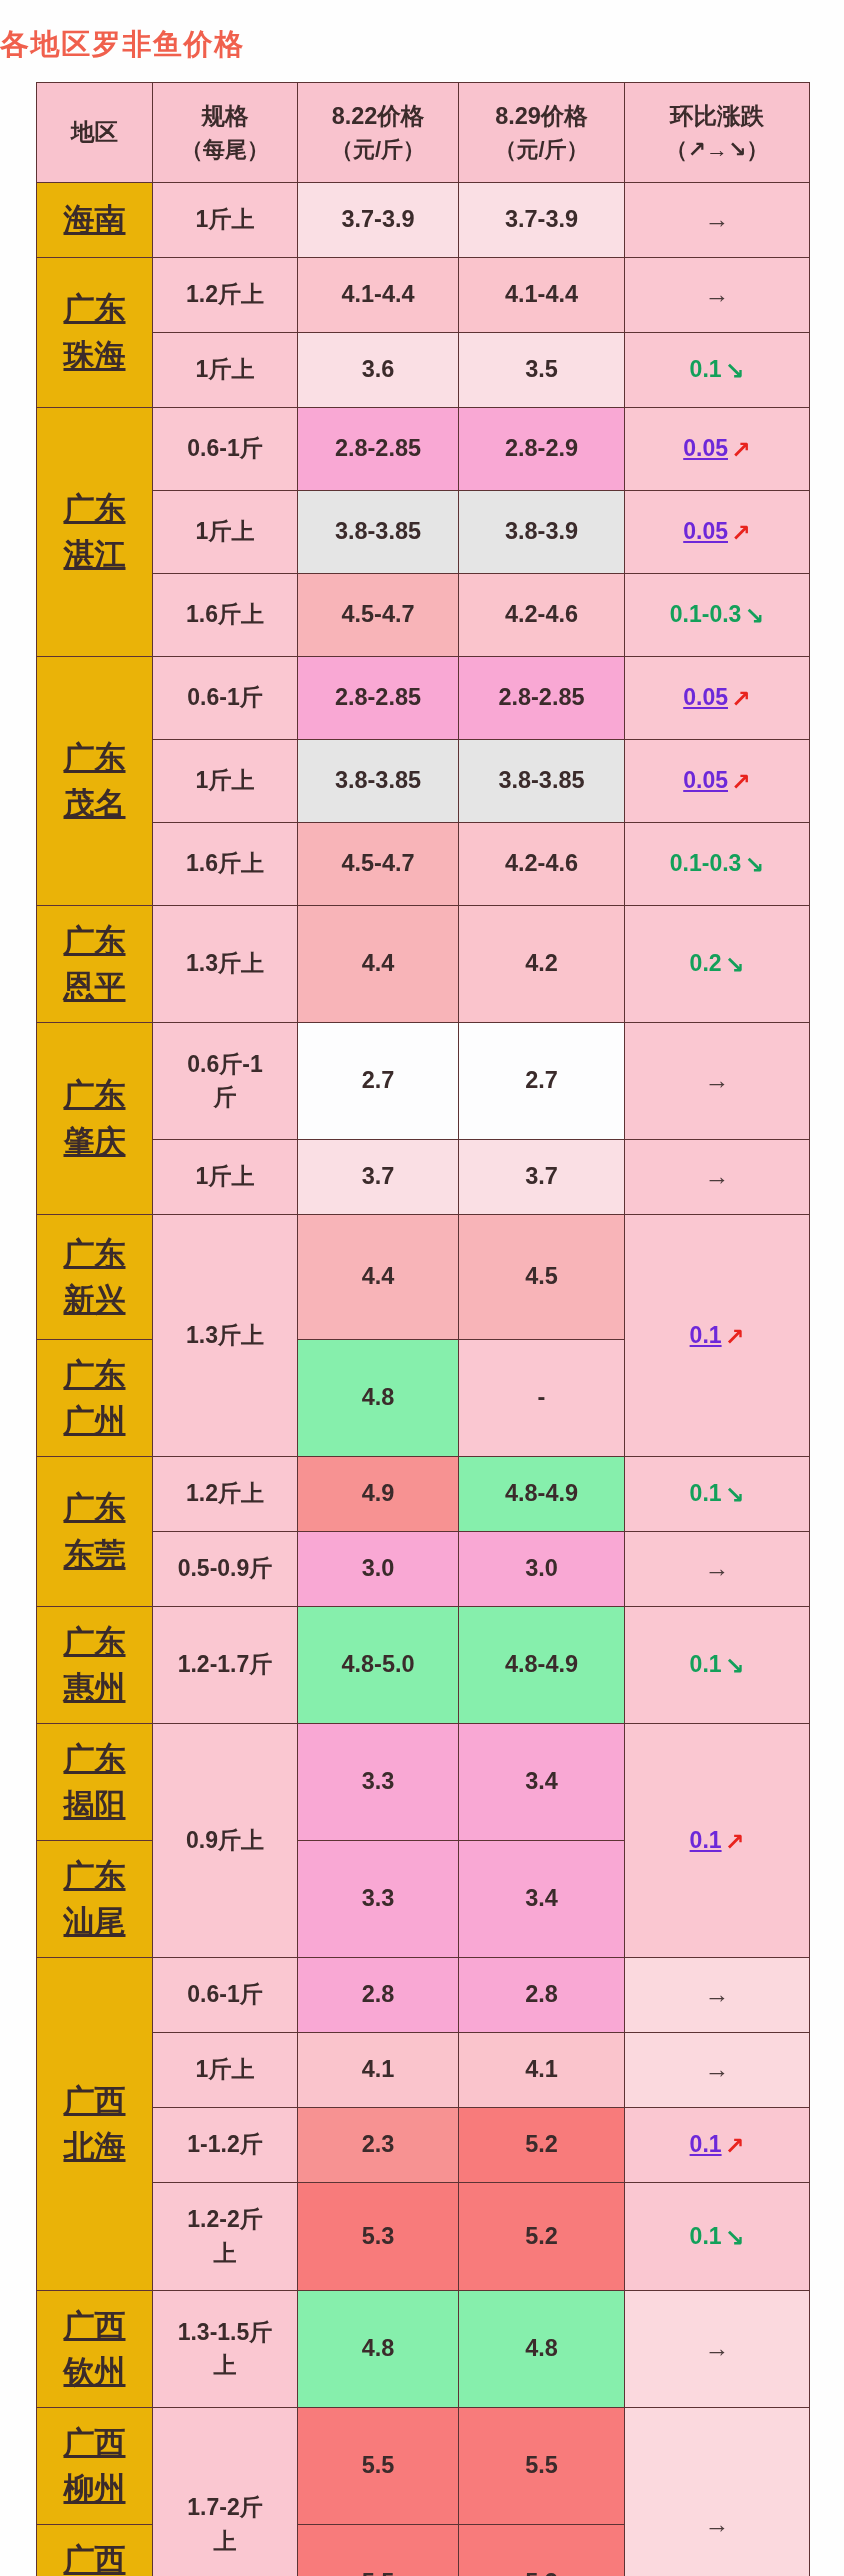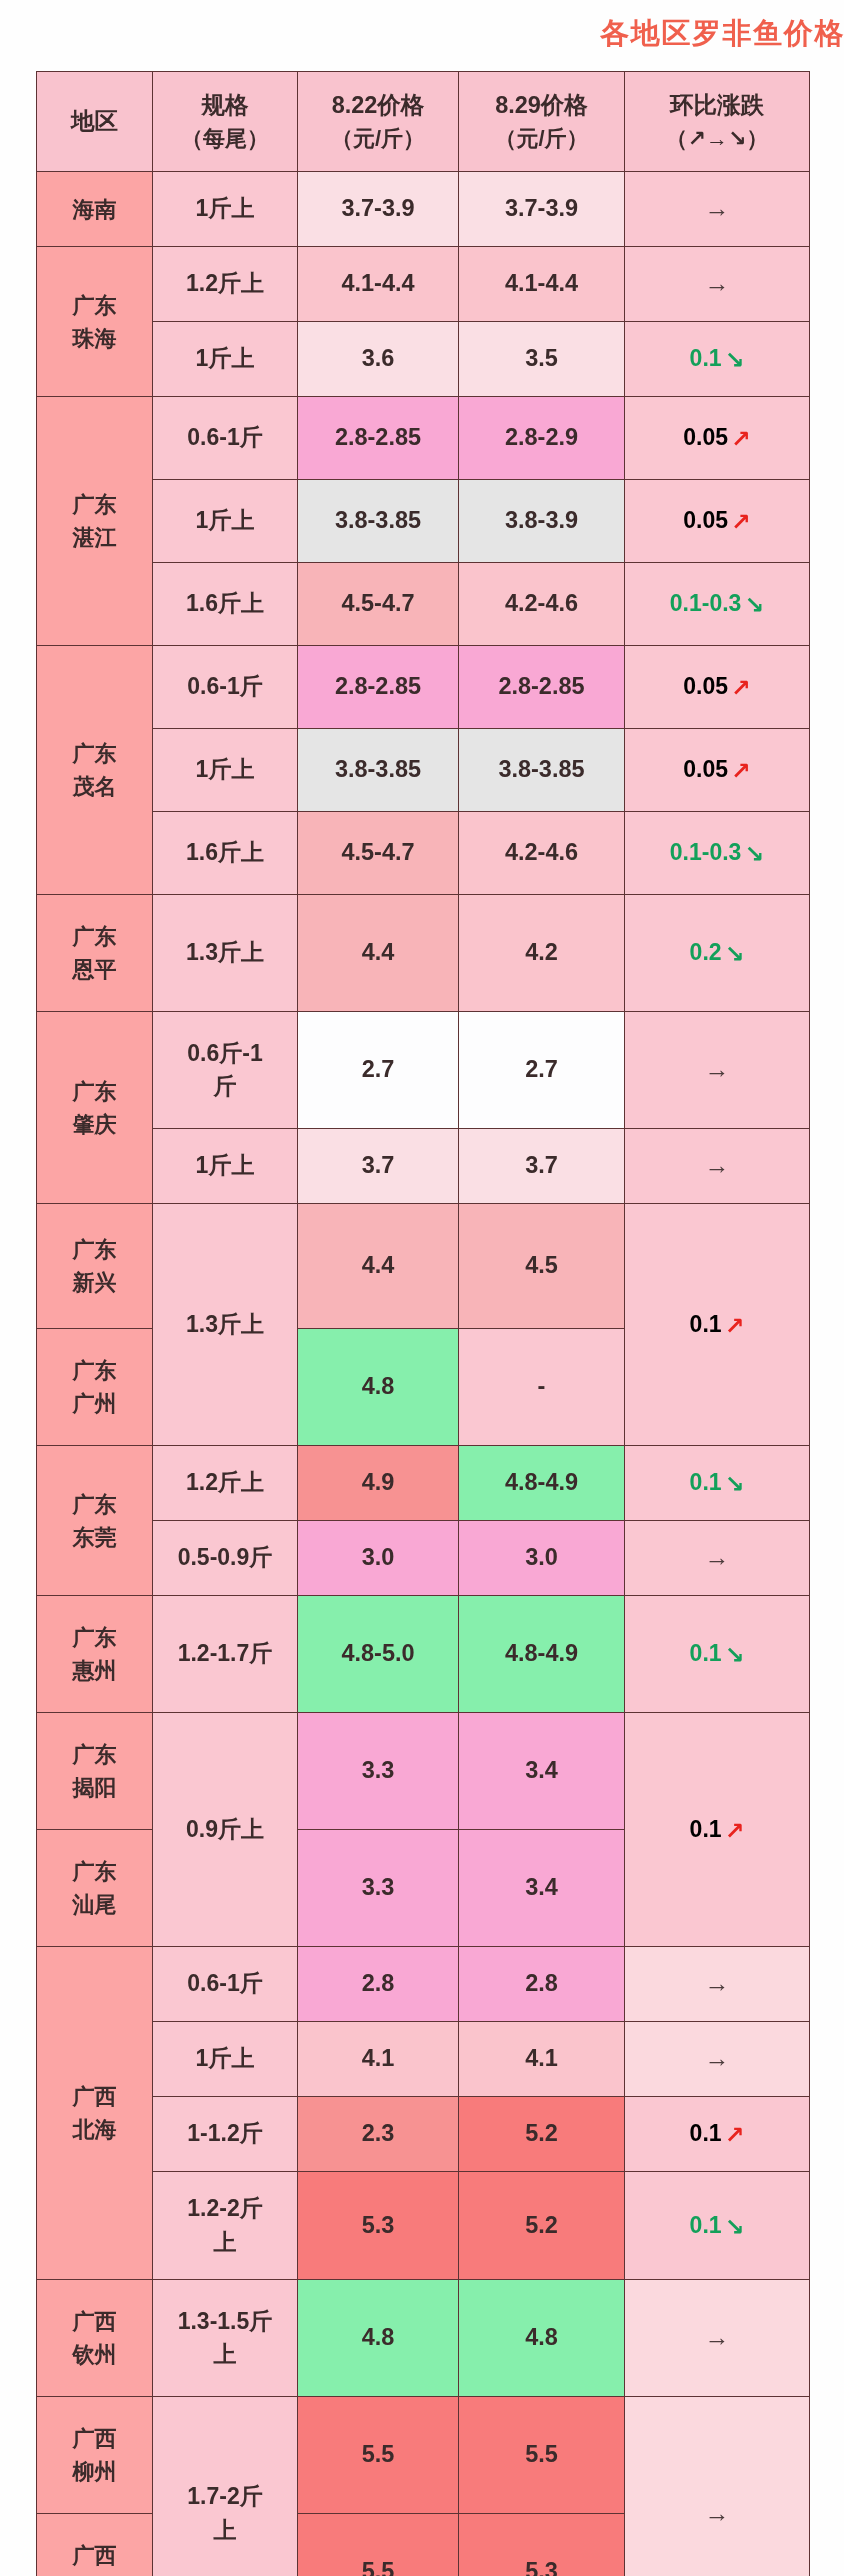--- a/index.html
+++ b/index.html
@@ -12,26 +12,26 @@
   #page{
     position:relative;
     width:845px;
     min-height:2576px;
     background:#fefefe;
     box-sizing:border-box;
   }
 
   
   .title{
-    text-align:right;
+    text-align:left;
     color:#f0604d;
     font-size:29px;
     font-weight:bold;
     letter-spacing:1.6px;
-    padding:14px 0 17px 0;
+    padding:25px 0 17px 0;
     font-family:"DejaVu Sans","Liberation Sans",sans-serif;
   }
 
   
   .table-wrap{
     padding:0 36px;
   }
   table.price{
     width:773px;
     border-collapse:collapse;
@@ -58,44 +58,45 @@
     font-size:23.5px;
     line-height:1.42;
   }
   thead td .sub{display:block;font-size:22px;}
 
   tbody td{
     font-size:23.5px;
     line-height:1.35;
   }
   td.region{
-    background:#fca5a5;
-    font-size:22px;
+    background:#eab308;
+    font-size:31px;
     line-height:1.5;
+    text-decoration:underline;
   }
   td.region span{display:block;}
   td.spec{background:#fac7d1;font-size:23px;line-height:1.45;}
   td.spec span{display:block;}
 
   
   .h0{background:#fdfdfe;}
   .h1{background:#f9a8d4;}
   .h2{background:#fadfe4;}
   .h3{background:#e5e5e5;}
   .h4{background:#fac4cc;}
   .h5{background:#f8b4b8;}
   .h6{background:#86efac;}
   .h7{background:#f79292;}
   .h8{background:#f87b7b;}
   .hc{background:#fac7d1;}
 
   td.chg{background:#fac7d1;font-size:23px;}
   td.chg.light{background:#fbd9de;}
 
-  .up{color:#000000;}
+  .up{color:#6d28d9;text-decoration:underline;}
   .down{color:#13a05a;}
   .arrow-up,.arrow-dn{
     display:inline-block;
     margin-left:3.1px;
     font-size:23.5px;
     line-height:1;
     transform:translateY(1.6px);
   }
   .arrow-up{color:#e8231e;}
   .arrow-dn{color:#13a05a;}

